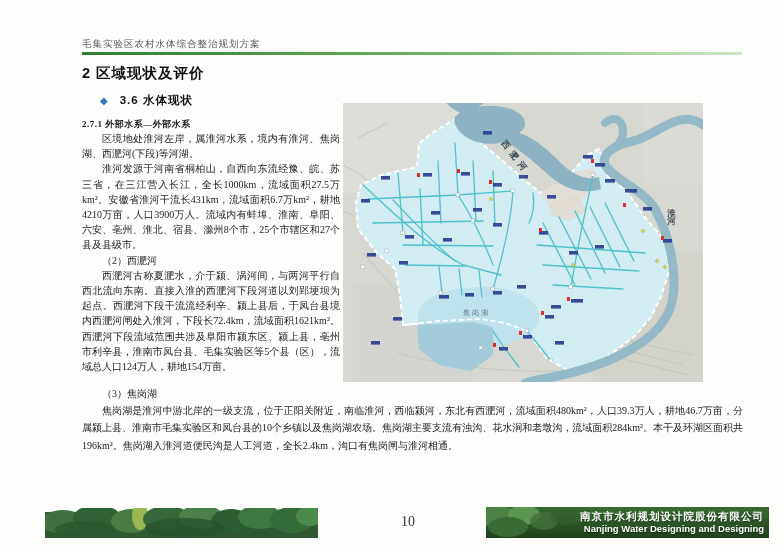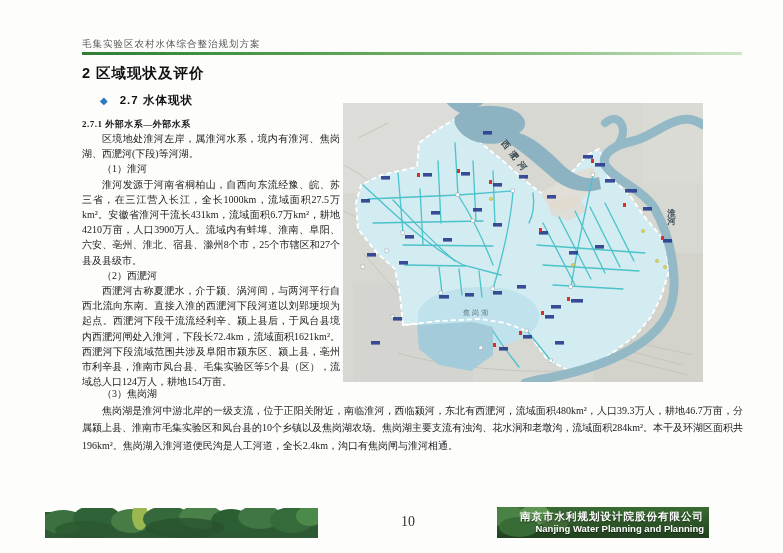--- a/index.html
+++ b/index.html
@@ -48,21 +48,21 @@
   .map-wrap { position:absolute; left:343px; top:103px; width:360px; height:279px; }
   .map-wrap svg { display:block; }
   
   .foot-trees {
     position:absolute; left:45px; top:508px; width:273px; height:30px; overflow:hidden;
   }
   .page-num {
     position:absolute; left:401px; top:514px; font-size:14px; color:#333;
   }
   .foot-bar {
-    position:absolute; left:497px; top:507px; width:212px; height:31px;
+    position:absolute; left:486px; top:507px; width:283px; height:31px;
     background:linear-gradient(180deg,#3a6b33 0%,#2c5427 55%,#1f3f1c 100%);
     overflow:hidden;
   }
   .foot-bar svg { position:absolute; left:0; top:0; }
   .foot-text {
     position:absolute; right:5px; top:2px; text-align:right; color:#ffffff;
     font-family:"Liberation Sans","DejaVu Sans",sans-serif; font-weight:bold;
     text-shadow:0 1px 1px rgba(0,0,0,.5); line-height:1.35;
   }
   .foot-cn { font-size:10.5px; letter-spacing:1px; }
@@ -72,27 +72,26 @@
 <body>
 
 <div id="page">
 
   <div class="hdr-title">毛集实验区农村水体综合整治规划方案</div>
   <div class="hdr-rule"></div>
 
   <div class="h1">2 区域现状及评价</div>
   <div class="h2row">
     <span class="h2-diamond">◆</span>
-    <span class="h2">2.7 水体现状</span>
+    <span class="h2">3.6 水体现状</span>
   </div>
   <div class="h3">2.7.1 外部水系—外部水系</div>
 
   <div class="col-left">
     <p>区境地处淮河左岸，属淮河水系，境内有淮河、焦岗湖、西淝河(下段)等河湖。</p>
-    <p>（1）淮河</p>
     <p>淮河发源于河南省桐柏山，自西向东流经豫、皖、苏三省，在三江营入长江，全长1000km，流域面积27.5万km²。安徽省淮河干流长431km，流域面积6.7万km²，耕地4210万亩，人口3900万人。流域内有蚌埠、淮南、阜阳、六安、亳州、淮北、宿县、滁州8个市，25个市辖区和27个县及县级市。</p>
     <p>（2）西淝河</p>
     <p>西淝河古称夏淝水，介于颍、涡河间，与两河平行自西北流向东南。直接入淮的西淝河下段河道以刘郢埂坝为起点。西淝河下段干流流经利辛、颍上县后，于凤台县境内西淝河闸处入淮河，下段长72.4km，流域面积1621km²。西淝河下段流域范围共涉及阜阳市颍东区、颍上县，亳州市利辛县，淮南市凤台县、毛集实验区等5个县（区），流域总人口124万人，耕地154万亩。</p>
   </div>
 
   <div class="sec-full">
     <p>（3）焦岗湖</p>
     <p>焦岗湖是淮河中游北岸的一级支流，位于正阳关附近，南临淮河，西临颍河，东北有西淝河，流域面积480km²，人口39.3万人，耕地46.7万亩，分属颍上县、淮南市毛集实验区和凤台县的10个乡镇以及焦岗湖农场。焦岗湖主要支流有浊沟、花水涧和老墩沟，流域面积284km²。本干及环湖区面积共196km²。焦岗湖入淮河道便民沟是人工河道，全长2.4km，沟口有焦岗闸与淮河相通。</p>
   </div>
 
@@ -280,17 +279,17 @@
   <div class="foot-bar">
     <svg width="110" height="31" viewBox="0 0 110 31">
       <ellipse cx="12" cy="10" rx="18" ry="11" fill="#4a8245"></ellipse>
       <ellipse cx="38" cy="8" rx="16" ry="10" fill="#5d9650"></ellipse>
       <ellipse cx="22" cy="20" rx="20" ry="10" fill="#396b36"></ellipse>
       <ellipse cx="58" cy="14" rx="14" ry="9" fill="#446f3c" opacity="0.8"></ellipse>
       <ellipse cx="80" cy="10" rx="16" ry="8" fill="#375f31" opacity="0.6"></ellipse>
     </svg>
     <div class="foot-text">
       <div class="foot-cn">南京市水利规划设计院股份有限公司</div>
-      <div class="foot-en">Nanjing Water Planning and Planning</div>
+      <div class="foot-en">Nanjing Water Designing and Designing</div>
     </div>
   </div>
 
 </div>
 
 </body></html>

